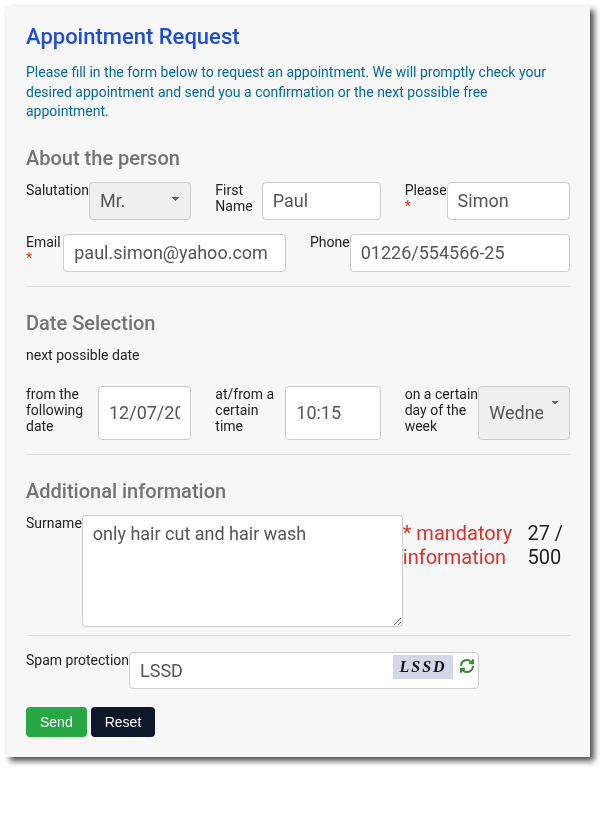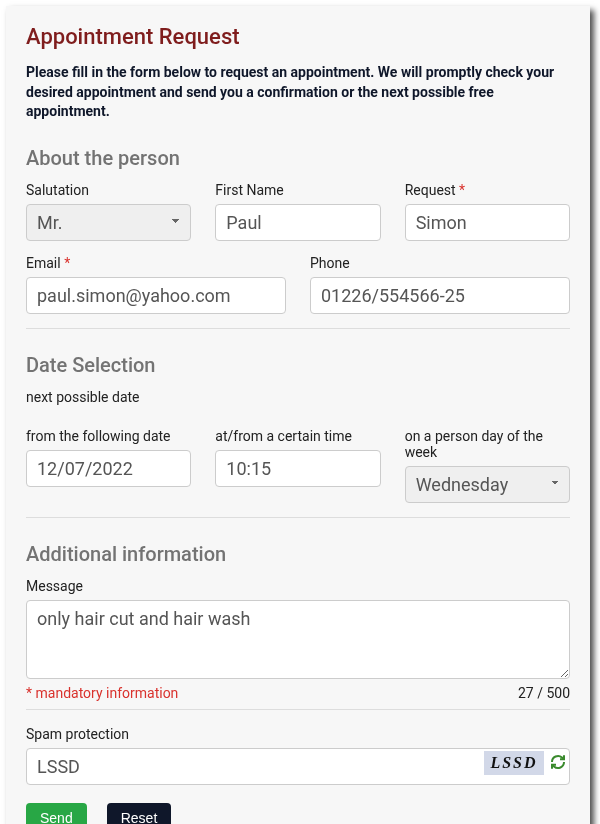--- a/index.html
+++ b/index.html
@@ -1,37 +1,37 @@
 <!DOCTYPE html>
 <html><head>
 <meta charset="utf-8">
 <style>
 * { box-sizing: border-box; margin: 0; padding: 0; }
 body { font-family: -apple-system, BlinkMacSystemFont, "Segoe UI", Roboto, Arial, sans-serif; background: #fff; padding: 6px 10px 10px 6px; }
 .card { width: 584px; background: #f7f7f7; padding: 18px 20px 20px 20px; box-shadow: 4px 4px 6px rgba(0,0,0,0.7); }
-h1 { font-size: 22px; font-weight: 500; color: #7f1d1d; margin-bottom: 14px; }
+h1 { font-size: 22px; font-weight: 500; color: #1d4ed8; margin-bottom: 14px; }
 h2 { font-size: 20px; font-weight: 500; color: #737373; margin-bottom: 12px; margin-top: 24px; }
-.intro { font-size: 14px; color: #0f172a; line-height: 1.4; margin-bottom: 6px; font-weight: bold; }
+.intro { font-size: 14px; color: #0369a1; line-height: 1.4; margin-bottom: 6px; }
 .row { display: flex; gap: 24px; margin-bottom: 14px; }
-.col { flex: 1; display: flex; flex-direction: column; }
+.col { flex: 1; display: flex; flex-direction: row; }
 label { font-size: 14px; color: #222; margin-bottom: 6px; }
 .req { color: #d9322d; }
 input[type=text], select, textarea { width: 100%; font-size: 18px; padding: 7px 10px; border: 1px solid #ccc; border-radius: 4px; background: #fff; color: #555; font-family: inherit; }
 select { appearance: none; background-image: linear-gradient(45deg, transparent 50%, #666 50%), linear-gradient(135deg, #666 50%, transparent 50%); background-position: calc(100% - 14px) 14px, calc(100% - 10px) 14px; background-size: 4px 4px, 4px 4px; background-repeat: no-repeat; padding-right: 26px; background-color:#efefef; }
 .divider { border: none; border-top: 1px solid #ddd; margin: 8px 0 16px 0; }
 .subtext { font-size: 14px; color: #222; margin-bottom: 23px; }
-textarea { height: 79px; resize: both; }
-.counter-row { display: flex; justify-content: space-between; margin-top: 6px; font-size: 14px; }
+textarea { height: 112px; resize: both; }
+.counter-row { display: flex; justify-content: space-between; margin-top: 6px; font-size: 20px; }
 .mandatory { color: #d9322d; }
 .counter { color: #222; }
 .spam-wrap { position: relative; }
 .spam-wrap input { padding-right: 110px; }
 .captcha { position: absolute; right: 26px; top: 3px; height: 24px; width: 60px; background: #d2d8e8; display:flex; align-items:center; justify-content:center; font-family: Georgia, 'Times New Roman', serif; font-style: italic; font-weight: bold; font-size: 16px; letter-spacing: 2px; color:#111; }
 .refresh { position: absolute; right: 4px; top: 6px; width: 16px; height: 16px; color: #3a8a2d; display:flex; align-items:center; justify-content:center; }
-.buttons { margin-top: 18px; display: flex; gap: 20px; }
+.buttons { margin-top: 18px; display: flex; gap: 4px; }
 .btn { font-size: 14px; color: #fff; border: none; border-radius: 4px; padding: 7px 14px; cursor: pointer; }
 .btn-send { background: #28a745; }
 .btn-reset { background: #0f172a; }
 </style>
 </head>
 <body>
 
 <div class="card">
   <h1>Appointment Request</h1>
   <p class="intro">Please fill in the form below to request an appointment. We will promptly check your desired appointment and send you a confirmation or the next possible free appointment.</p>
@@ -42,21 +42,21 @@
       <label>Salutation</label>
       <select>
         <option>Mr.</option>
       </select>
     </div>
     <div class="col">
       <label>First Name</label>
       <input type="text" value="Paul" style="">
     </div>
     <div class="col">
-      <label><span>Request</span> <span class="req">*</span></label>
+      <label><span>Please</span> <span class="req">*</span></label>
       <input type="text" value="Simon" style="">
     </div>
   </div>
   <div class="row">
     <div class="col">
       <label><span>Email</span> <span class="req">*</span></label>
       <input type="text" value="paul.simon@yahoo.com" style="">
     </div>
     <div class="col">
       <label>Phone</label>
@@ -71,32 +71,32 @@
   <div class="row">
     <div class="col">
       <label>from the following date</label>
       <input type="text" value="12/07/2022" style="">
     </div>
     <div class="col">
       <label>at/from a certain time</label>
       <input type="text" value="10:15" style="">
     </div>
     <div class="col">
-      <label>on a person day of the week</label>
+      <label>on a certain day of the week</label>
       <select>
         <option>Wednesday</option>
       </select>
     </div>
   </div>
 
   <hr class="divider">
 
   <h2>Additional information</h2>
   <div class="col" style="margin-bottom:0;">
-    <label>Message</label>
+    <label>Surname</label>
     <textarea style="">only hair cut and hair wash</textarea>
     <div class="counter-row">
       <span class="mandatory">* mandatory information</span>
       <span class="counter">27 / 500</span>
     </div>
   </div>
 
   <hr class="divider">
 
   <div class="col">

